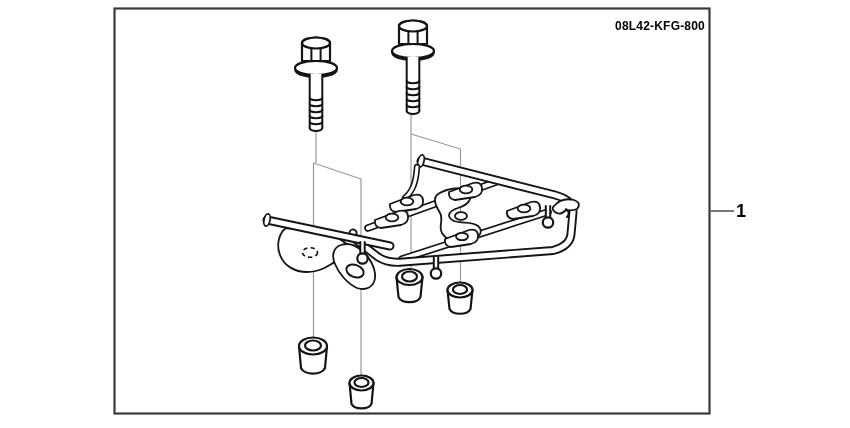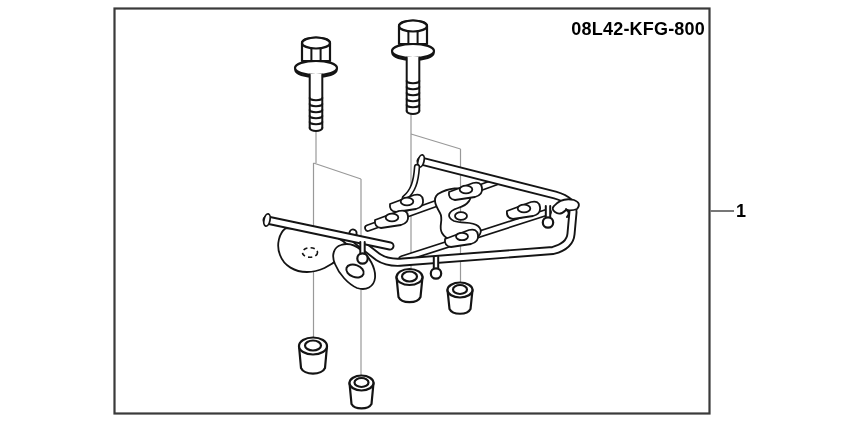--- a/index.html
+++ b/index.html
@@ -10,21 +10,21 @@
     font-family:"Liberation Sans", sans-serif;
     overflow:hidden;
   }
   svg{position:absolute;left:0;top:0;}
   .partno{
     position:absolute;
     top:19px;
     left:500px;
     width:205px;
     text-align:right;
-    font-size:18px;
+    font-size:12px;
     font-weight:bold;
     color:#000;
     letter-spacing:0.2px;
     white-space:nowrap;
   }
   .callout-num{
     position:absolute;
     top:201px;
     left:736px;
     font-size:18px;

